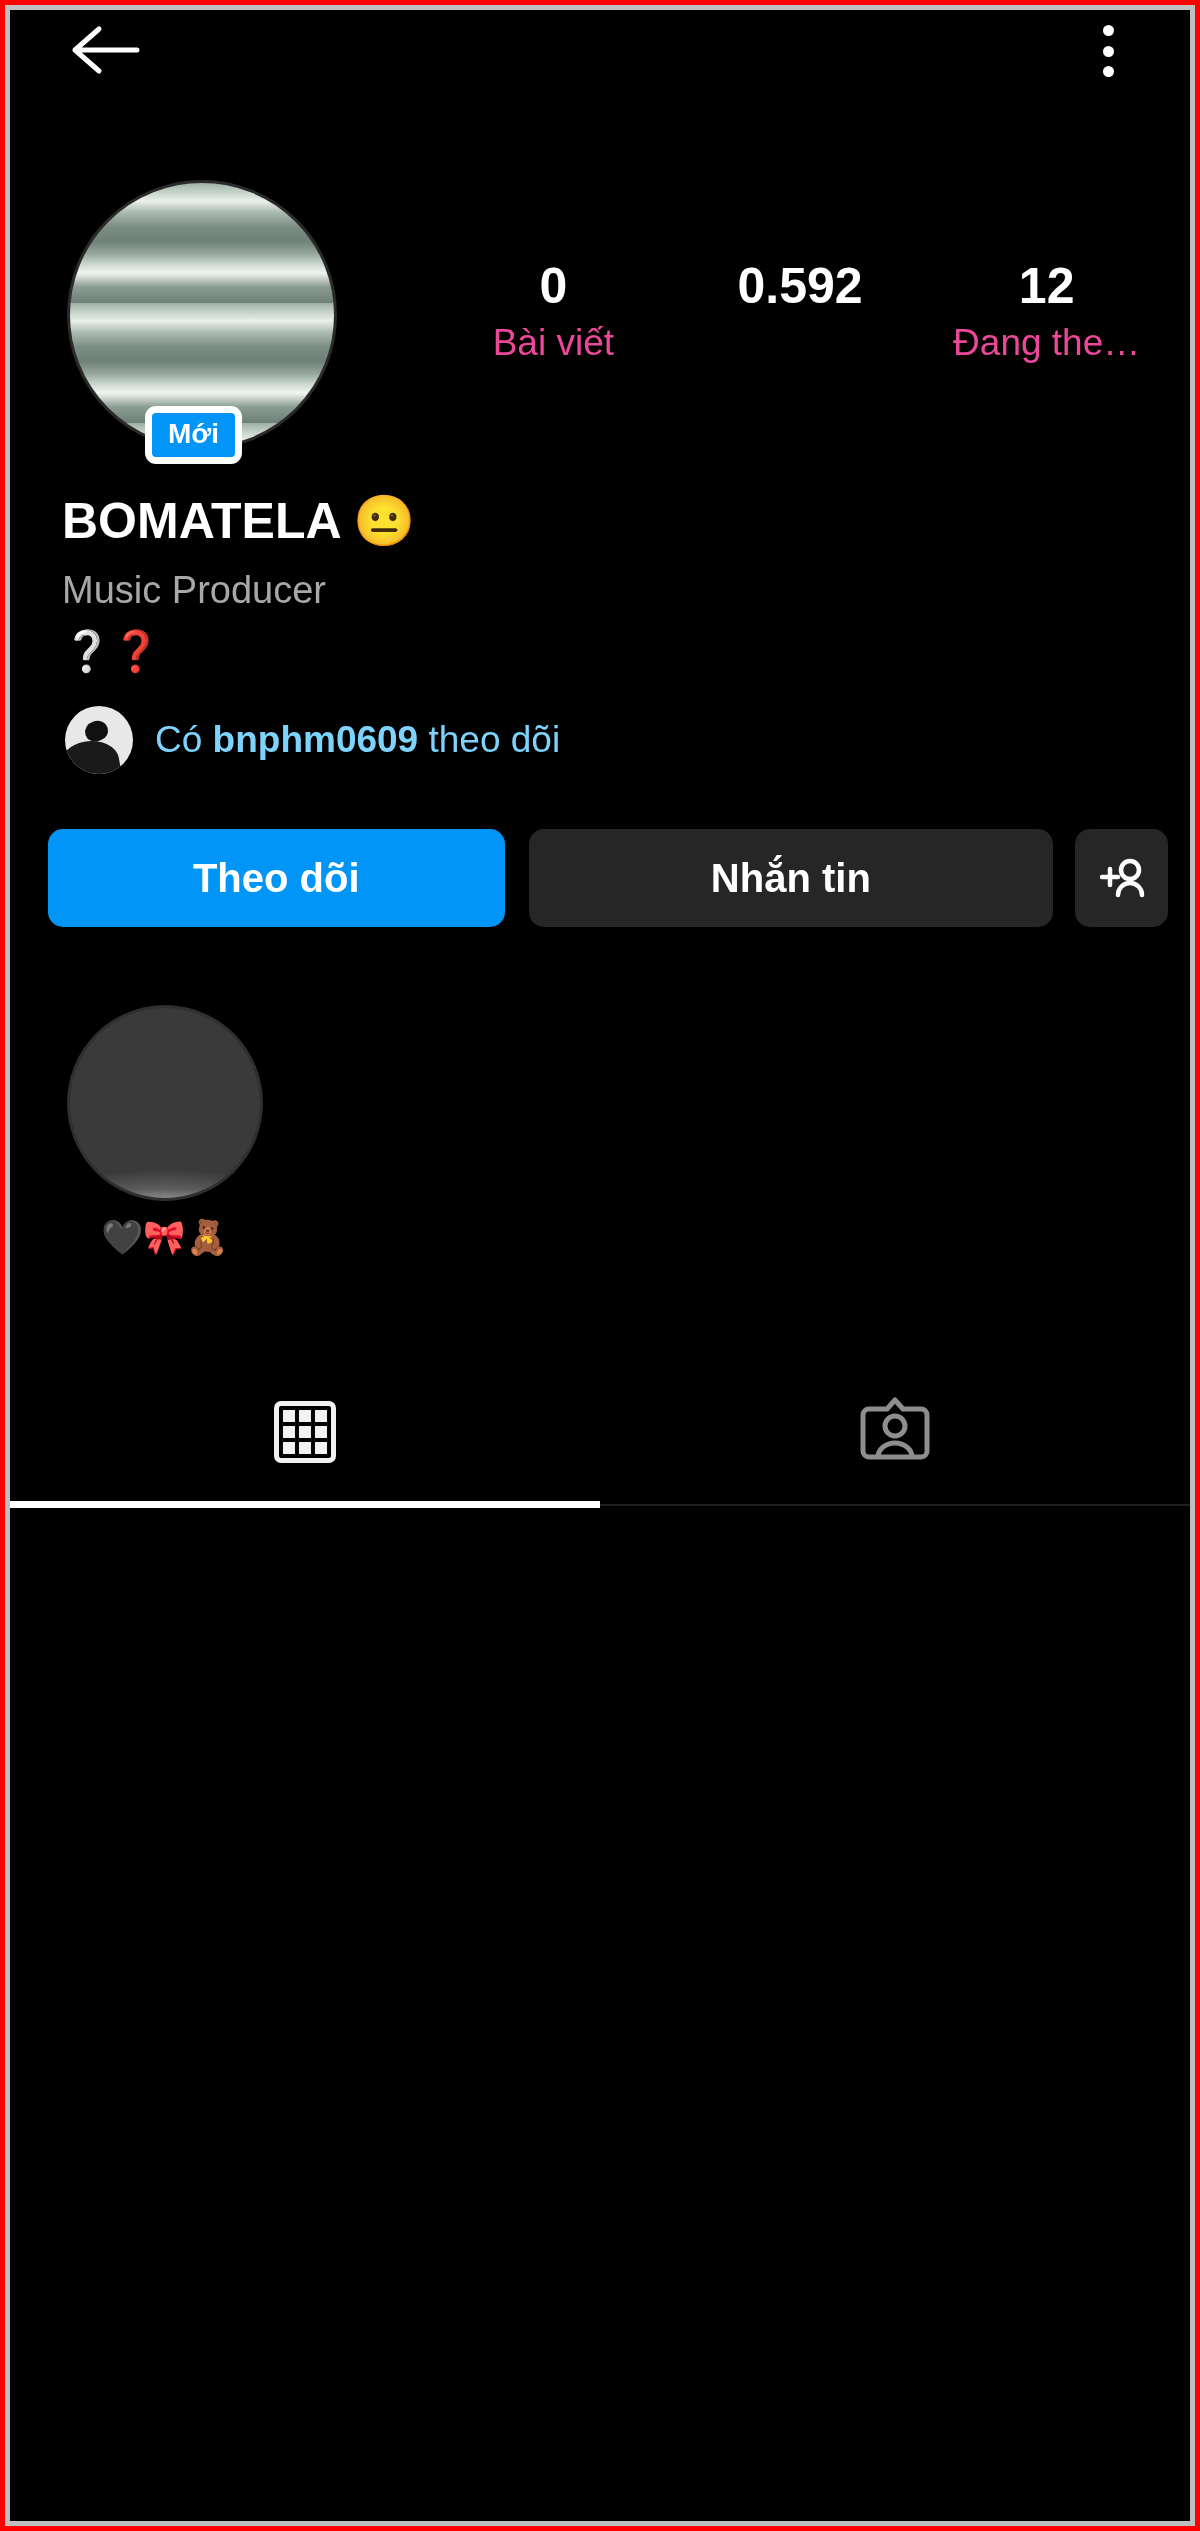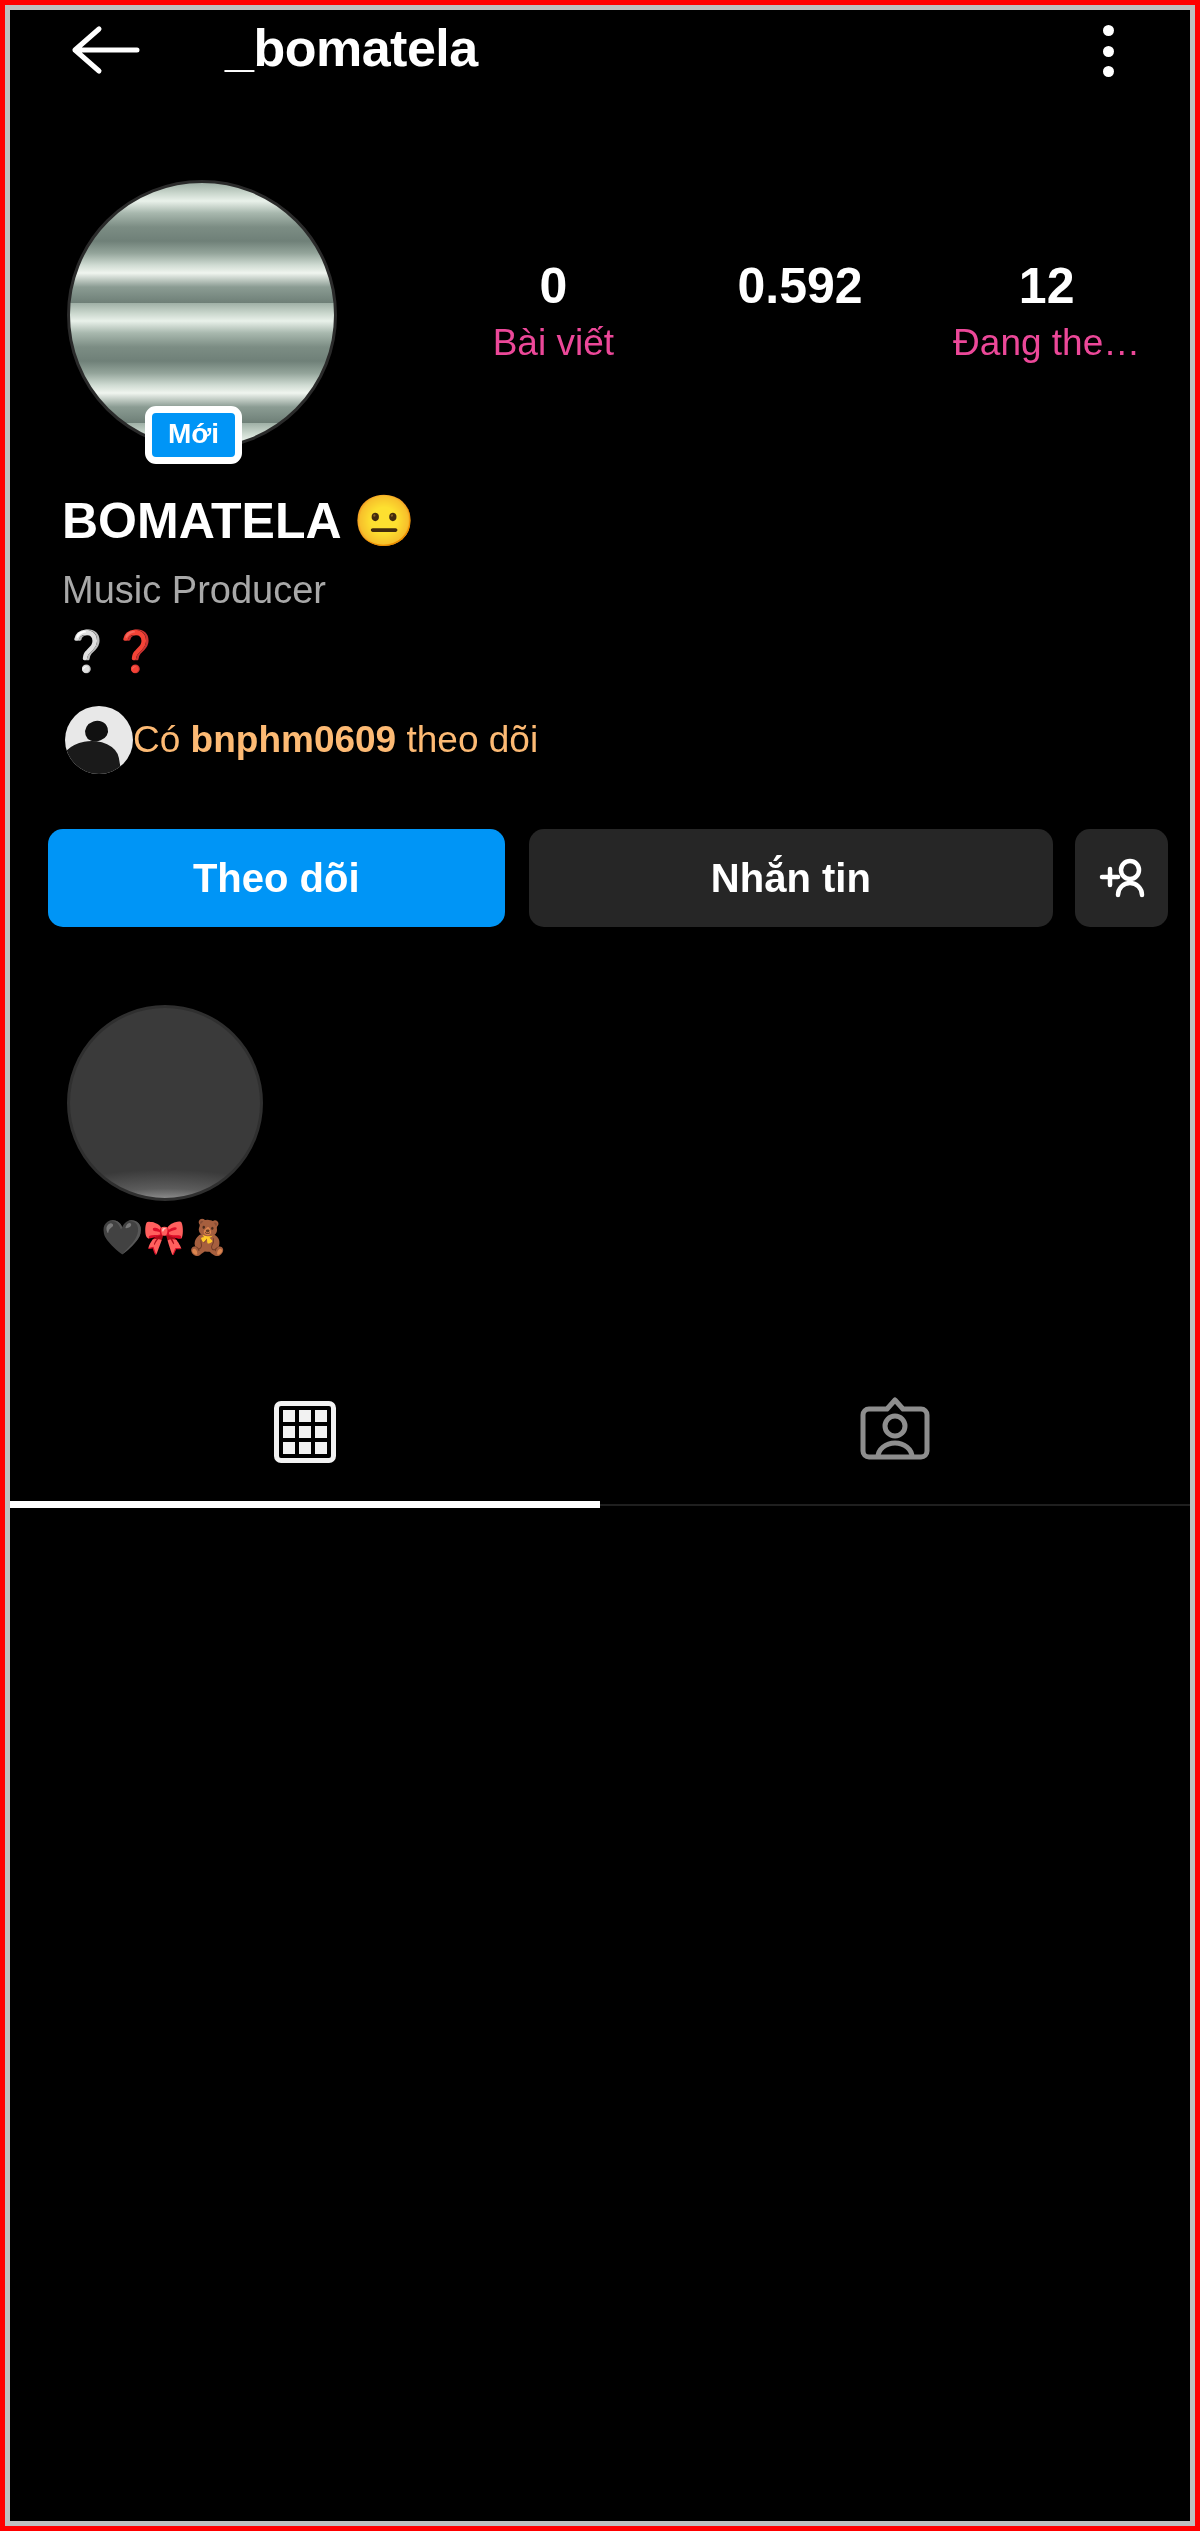--- a/index.html
+++ b/index.html
@@ -142,22 +142,22 @@
     background:#111; border-radius:50% 50% 45% 45%;
     transform:rotate(-18deg);
   }
   #fb-avatar .body {
     position:absolute; left:-6%; top:52%;
     width:86%; height:60%;
     background:#1a1a1a; border-radius:46% 54% 12% 10%;
     transform:rotate(-10deg);
   }
   #fb-text {
-    color:#fdba74; font-size:37px;
-    white-space:nowrap;
+    color:#7dd3fc; font-size:37px;
+    margin-left:22px; white-space:nowrap;
   }
   #fb-text b { font-weight:bold; }
 
   
   #actions {
     position:absolute; left:38px; top:818px;
     width:1120px; height:100px;
     display:flex; align-items:center;
   }
   #btn-follow {
@@ -245,21 +245,20 @@
 <div id="frame">
 <div id="inner-border">
 <div id="screen">
 
   <div id="topbar">
     <div id="back-arrow">
       <svg viewBox="0 0 72 52" width="72" height="52" aria-hidden="true">
         <path d="M5 26 H67 M5 26 L29 5 M5 26 L29 47" stroke="#ffffff" stroke-width="5" fill="none" stroke-linecap="round" stroke-linejoin="round"></path>
       </svg>
     </div>
-    <div id="page-title">_bomatela</div>
     <div id="menu-dots">
       <i></i>
       <i></i>
       <i></i>
     </div>
   </div>
 
   <div id="avatar-wrap">
     <div id="avatar"></div>
     <div id="new-badge">Mới</div>

